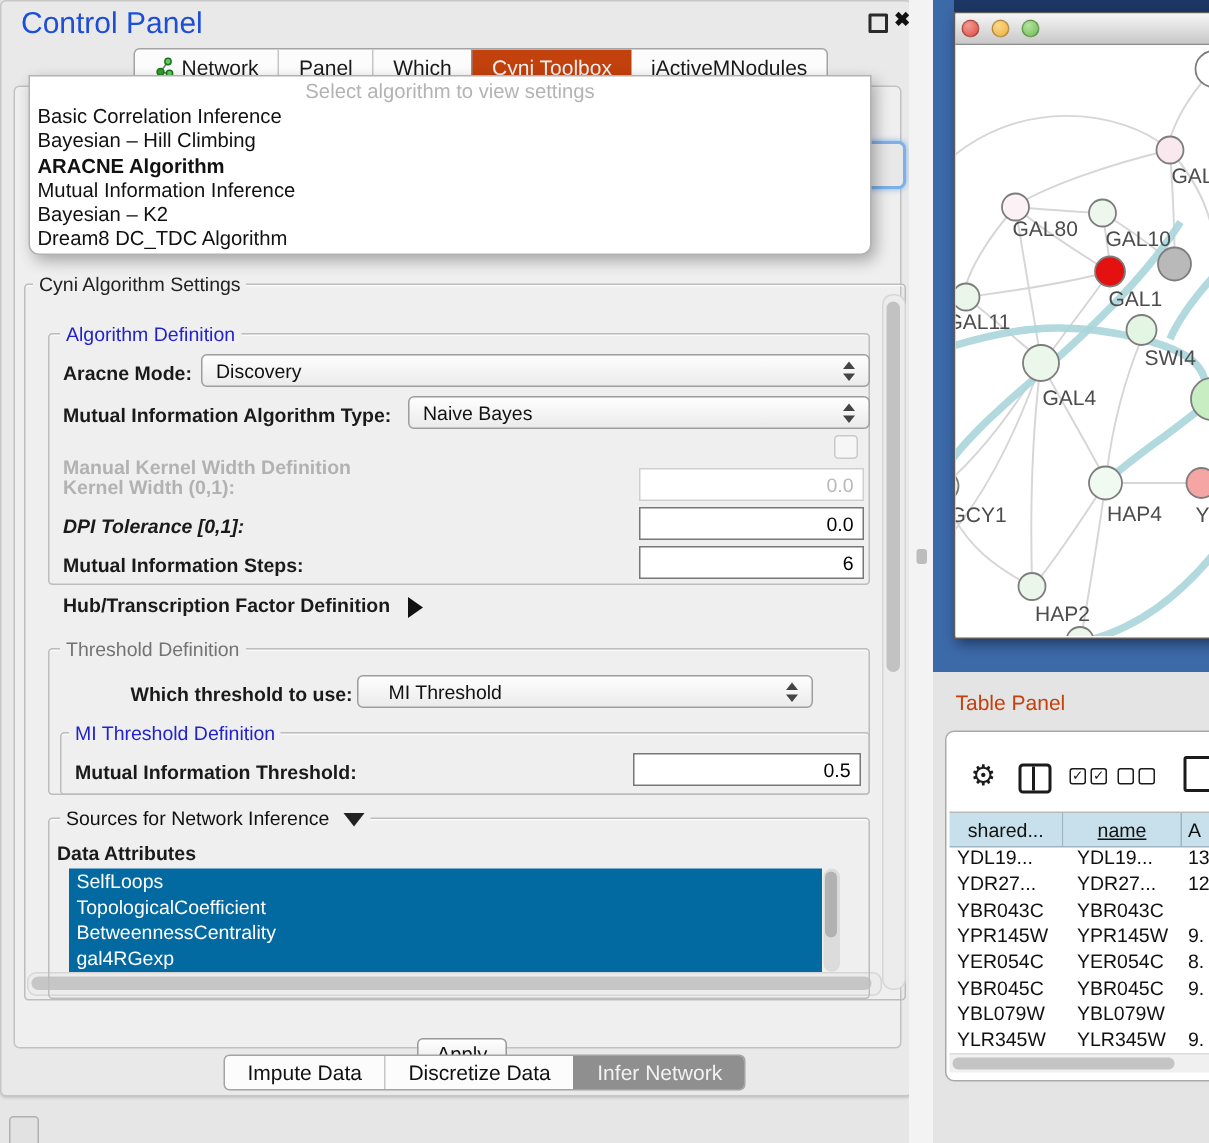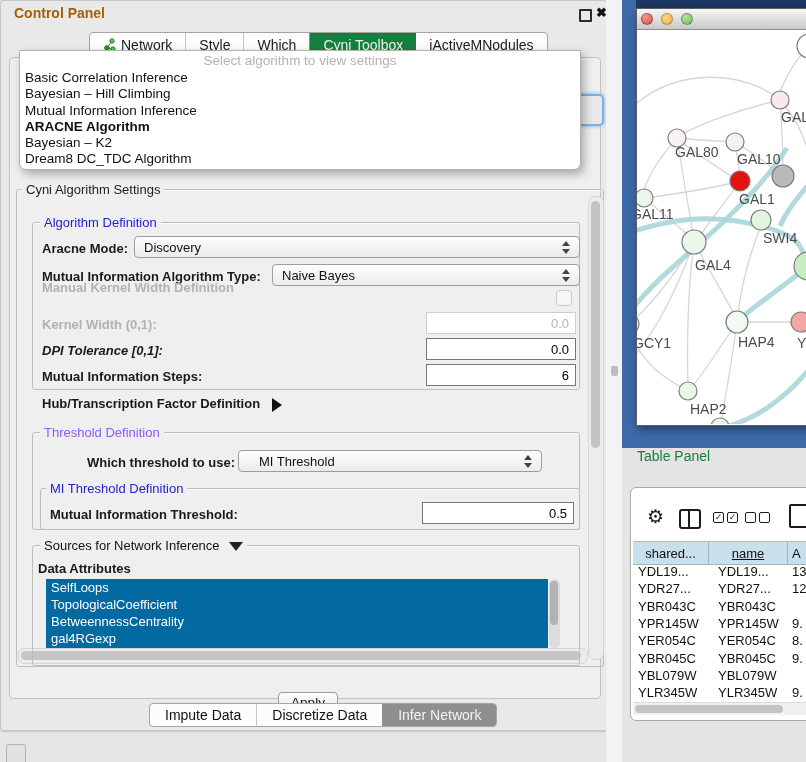--- a/index.html
+++ b/index.html
@@ -3,39 +3,39 @@
 <meta charset="utf-8">
 <style>
   html,body{margin:0;padding:0;}
   body{font-family:"Liberation Sans",sans-serif;}
   #root{position:relative;width:806px;height:762px;background:#e6e6e6;overflow:hidden;}
 
   
   #cp{position:absolute;left:0;top:6;width:606px;height:729px;background:#e9e9e9;
       border:1px solid #c6c6c6;border-radius:4px;box-shadow:0 1px 2px rgba(0,0,0,.15);}
   .cp-titlebar{position:absolute;left:0;top:0;width:100%;height:24px;}
-  .cp-title{position:absolute;left:13px;top:4px;font-size:14px;color:#a16207;font-weight:bold;}
+  .cp-title{position:absolute;left:13px;top:4px;font-size:20px;color:#1d4ed8;}
   .float-btn{position:absolute;left:578px;top:8px;width:9px;height:9px;border:2px solid #2a2a2a;border-radius:1px;}
   .close-btn{position:absolute;left:595px;top:4px;font-size:13px;font-weight:bold;color:#111;}
 
   .tabbar{position:absolute;left:88px;top:31px;height:23px;display:flex;align-items:stretch;
       background:#fcfcfc;border:1px solid #a4a4a4;border-radius:4px;overflow:hidden;}
   .tab{display:flex;align-items:center;gap:5px;padding:0 13px;font-size:14px;color:#1a1a1a;border-left:1px solid #c6c6c6;white-space:nowrap;}
   .tab:first-child{border-left:none;}
-  .tab.sel{background:#15803d;color:#f2f2f2;border-left-color:#8f8f8f;}
+  .tab.sel{background:#c2410c;color:#f2f2f2;border-left-color:#8f8f8f;}
   .tab.sel + .tab{border-left:none;}
 
   #content-panel{position:absolute;left:8px;top:56px;width:590px;height:640px;background:#efefef;
       border:1px solid #c2c2c2;border-radius:4px;}
 
   
   .group{position:absolute;border:1px solid #bdbdbd;border-radius:3px;box-shadow:inset 0 1px 0 rgba(255,255,255,.7);}
   .gtitle{position:absolute;font-size:13px;padding:0 4px;background:#efefef;white-space:nowrap;z-index:2;}
   .gtitle.blue{color:#2222cc;}
-  .gtitle.green{color:#8b5cf6;}
+  .gtitle.green{color:#737373;}
   .lbl{position:absolute;font-size:13px;color:#1a1a1a;white-space:nowrap;}
   .lbl.b{font-weight:bold;}
   .lbl.dis{color:#b2b2b2;font-weight:bold;}
   .tfield{position:absolute;border:1px solid #777;background:#fff;font-size:13px;text-align:right;
       padding:0 6px;font-family:"Liberation Sans",sans-serif;box-sizing:border-box;}
   .tfield.dis{border:1px solid #cfcfcf;color:#b8b8b8;}
   .combo{position:absolute;background:linear-gradient(#fefefe,#ebebeb);border:1px solid #9d9d9d;
       border-radius:4px;font-size:13px;display:flex;align-items:center;padding:0 9px;box-sizing:border-box;color:#111;}
   .spin{margin-left:auto;display:flex;flex-direction:column;gap:3px;align-items:center;}
   .tri-up{width:0;height:0;border-left:4px solid transparent;border-right:4px solid transparent;border-bottom:5px solid #444;}
@@ -86,21 +86,21 @@
   #net-window{position:absolute;left:14px;top:8px;width:200px;height:416px;border:1px solid #5d5d5d;
       box-shadow:2px 3px 8px rgba(0,0,20,.45);background:#fff;}
   #net-titlebar{position:absolute;left:0;top:0;width:100%;height:20px;background:linear-gradient(#f6f6f6,#c8c8c8);border-bottom:1px solid #8d8d8d;}
   .tl{position:absolute;top:4px;width:12px;height:12px;border-radius:50%;border:1px solid rgba(0,0,0,.25);box-sizing:border-box;}
   .tl.red{left:4px;background:radial-gradient(circle at 35% 30%,#f39a92,#dd4d44);}
   .tl.yellow{left:24px;background:radial-gradient(circle at 35% 30%,#fad98a,#efae3d);}
   .tl.green{left:44px;background:radial-gradient(circle at 35% 30%,#b6e3a0,#6cbd53);}
   #net-canvas{position:absolute;left:0;top:21px;width:200px;height:394px;background:#fff;overflow:hidden;}
 
   
-  #table-title{position:absolute;left:15px;top:448px;font-size:14px;color:#15803d;}
+  #table-title{position:absolute;left:15px;top:460px;font-size:14px;color:#c2410c;}
   #table-frame{position:absolute;left:8px;top:487px;width:200px;height:232px;background:#fff;
       border:1px solid #a9a9a9;border-radius:6px;}
   .tp-toolbar-icon{position:absolute;color:#1b1b1b;}
   #gear-ic{left:16px;top:17px;font-size:19px;}
   #cols-ic{left:48px;top:21px;width:18px;height:16px;border:2px solid #1b1b1b;border-radius:3px;}
   #cols-ic::after{content:"";position:absolute;left:7px;top:0;width:2px;height:16px;background:#1b1b1b;}
   .cb-pair{position:absolute;display:flex;gap:3px;}
   .mini-cb{width:9px;height:9px;border:1.5px solid #1b1b1b;border-radius:2px;font-size:9px;line-height:8px;color:#1b1b1b;text-align:center;}
   #page-ic{left:158px;top:16px;width:16px;height:20px;border:2px solid #1b1b1b;border-radius:2px;background:#fff;}
   #tbl-header{position:absolute;left:2px;top:53px;width:240px;height:22px;display:flex;border-top:1px solid #b9b9b9;border-bottom:1px solid #9fb6c2;}
@@ -134,21 +134,21 @@
         <svg width="13" height="14" viewBox="0 0 13 14">
           <line x1="4" y1="10" x2="9" y2="3" stroke="#777" stroke-width="1"></line>
           <line x1="4" y1="10" x2="10" y2="11" stroke="#777" stroke-width="1"></line>
           <circle cx="4" cy="10" r="2.3" fill="#2ca12c" stroke="#1c741c"></circle>
           <circle cx="9" cy="3" r="2.1" fill="#63c763" stroke="#1c741c"></circle>
           <circle cx="10" cy="11" r="2.1" fill="#63c763" stroke="#1c741c"></circle>
         </svg>
         <span>Network</span>
       </div>
       <div class="tab">
-          <span>Style</span>
+          <span>Panel</span>
         </div>
       <div class="tab">
           <span>Which</span>
         </div>
       <div class="tab sel">
           <span>Cyni Toolbox</span>
         </div>
       <div class="tab">
           <span>jActiveMNodules</span>
         </div>
@@ -183,21 +183,21 @@
 
       <span class="lbl b" style="left:32px;top:211px;">Mutual Information Algorithm Type:</span>
       <div class="combo" style="left:262px;top:206px;width:308px;height:22px;">
         <span>Naive Bayes</span>
         <span class="spin">
             <span class="tri-up"></span>
             <span class="tri-dn"></span>
           </span>
       </div>
 
-      <span class="lbl dis" style="left:32px;top:222px;">Manual Kernel Width Definition</span>
+      <span class="lbl dis" style="left:32px;top:246px;">Manual Kernel Width Definition</span>
       <span class="cbox" style="left:546px;top:232px;"></span>
 
       <span class="lbl dis" style="left:32px;top:259px;">Kernel Width (0,1):</span>
       <input class="tfield dis" style="left: 416px; top: 254px; width: 150px; height: 22px;" value="0.0">
 
       <span class="lbl b" style="left:32px;top:285px;font-style:italic;">DPI Tolerance [0,1]:</span>
       <input class="tfield" style="left: 416px; top: 280px; width: 150px; height: 22px;" value="0.0">
 
       <span class="lbl b" style="left:32px;top:311px;">Mutual Information Steps:</span>
       <input class="tfield" style="left: 416px; top: 306px; width: 150px; height: 22px;" value="6">
@@ -242,22 +242,22 @@
       </div>
 
       <div id="apply-btn" style="left:268px;top:634px;width:58px;height:21px;">Apply</div>
     </div>
 
     <div id="algo-popup">
       <div class="popup-placeholder">Select algorithm to view settings</div>
       <div id="algo-list">
           <div class="algo-item">Basic Correlation Inference</div>
           <div class="algo-item">Bayesian – Hill Climbing</div>
+          <div class="algo-item sel">ARACNE Algorithm</div>
           <div class="algo-item">Mutual Information Inference</div>
-          <div class="algo-item sel">ARACNE Algorithm</div>
           <div class="algo-item">Bayesian – K2</div>
           <div class="algo-item">Dream8 DC_TDC Algorithm</div>
         </div>
     </div>
 
     <div class="bottom-tabbar">
       <div class="btab">
           <span>Impute Data</span>
         </div>
       <div class="btab">

